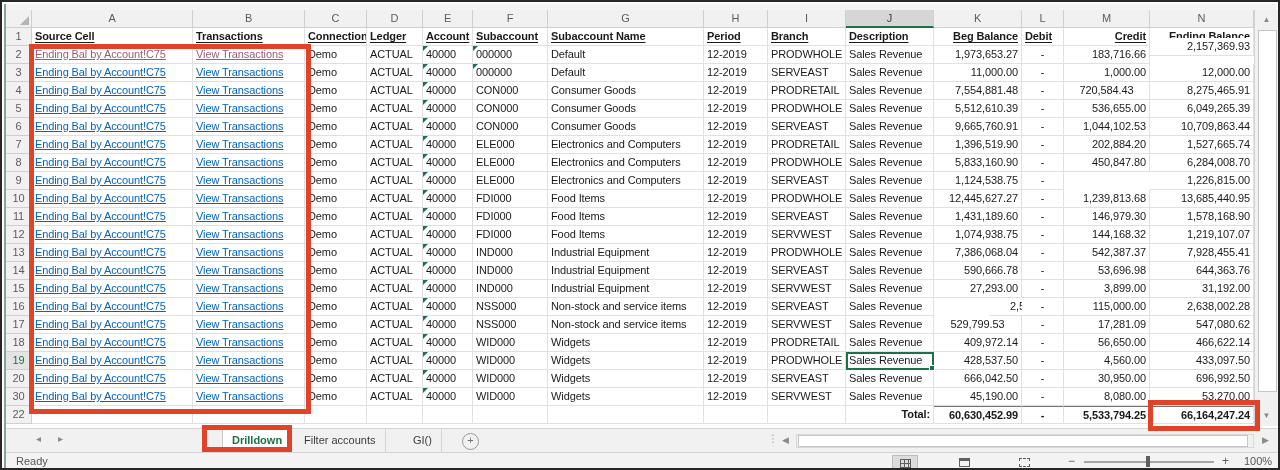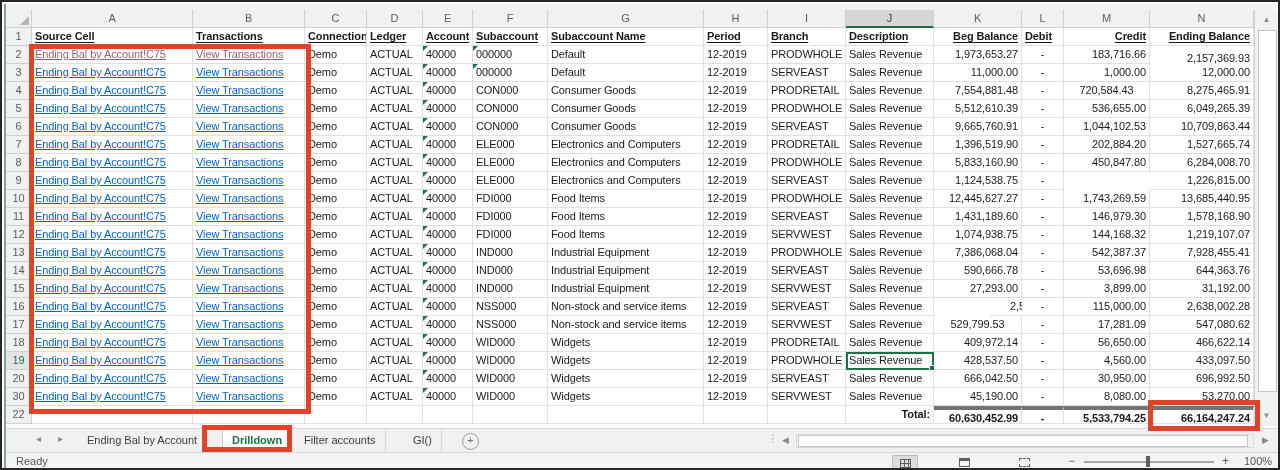--- a/index.html
+++ b/index.html
@@ -14,21 +14,21 @@
   .hd{background:#f1f1f1;color:#5c5c5c;text-align:center;border-right:1px solid #cfcfcf;
       border-bottom:1px solid #cfcfcf;font-size:11px;}
   .selcol{background:#d6d6d6;border-bottom:2px solid #1e7145;color:#3c3c3c;}
   .selrow{background:#e4e4e4;color:#1e7145;}
   .b{font-weight:bold;}
   .r{text-align:right;}
   .ctr{text-align:center;}
   .hdr{font-weight:bold;text-decoration:underline;text-underline-offset:2px;}
   .lnk{text-decoration:underline;color:#0563c1;}
   .visited{color:#9a5d79;}
-  .topline{border-top:4px solid #737373;}
+  .topline{border-top:1px solid #737373;}
   .tri{position:absolute;left:0;top:0;width:0;height:0;border-top:5px solid #1e7145;border-right:5px solid transparent;}
   
   .cornertri{position:absolute;right:2px;bottom:2px;width:0;height:0;
      border-bottom:9px solid #b5b5b5;border-left:9px solid transparent;}
   
   .redbox{position:absolute;border:5px solid #e0432a;box-sizing:border-box;pointer-events:none;z-index:40;}
   #active-outline{position:absolute;border:2px solid #1e7145;box-sizing:border-box;z-index:30;pointer-events:none;}
   #active-outline:after{content:"";position:absolute;right:-3px;bottom:-3px;width:4px;height:4px;background:#1e7145;border:1px solid #fff;}
   
   #vscroll{position:absolute;left:1252px;top:8px;width:24px;height:416px;background:#f1f1f1;
@@ -111,21 +111,21 @@
       <div class="c " style="left: 365px; top: 44px; width: 56px;">ACTUAL</div>
       <div class="c " style="left: 421px; top: 44px; width: 50px;">40000<span class="tri"></span></div>
       <div class="c " style="left: 471px; top: 44px; width: 75px;">000000<span class="tri"></span></div>
       <div class="c " style="left: 546px; top: 44px; width: 156px;">Default</div>
       <div class="c " style="left: 702px; top: 44px; width: 64px;">12-2019</div>
       <div class="c " style="left: 766px; top: 44px; width: 78px;">PRODWHOLE</div>
       <div class="c " style="left: 844px; top: 44px; width: 88px;">Sales Revenue</div>
       <div class="c  r" style="left: 932px; top: 44px; width: 88px;">1,973,653.27</div>
       <div class="c  ctr" style="left: 1020px; top: 44px; width: 42px;">-</div>
       <div class="c  r" style="left: 1062px; top: 44px; width: 86px;">183,716.66</div>
-      <div class="c  r" style="left: 1148px; top: 48px; width: 104px;">2,157,369.93</div>
+      <div class="c  r" style="left: 1148px; top: 36px; width: 104px;">2,157,369.93</div>
       <div class="c hd" style="left: 4px; top: 62px; width: 26px;">3</div>
       <div class="c lnk" style="left: 30px; top: 62px; width: 161px;">Ending Bal by Account!C75</div>
       <div class="c lnk" style="left: 191px; top: 62px; width: 112px;">View Transactions</div>
       <div class="c " style="left: 303px; top: 62px; width: 62px;">Demo</div>
       <div class="c " style="left: 365px; top: 62px; width: 56px;">ACTUAL</div>
       <div class="c " style="left: 421px; top: 62px; width: 50px;">40000<span class="tri"></span></div>
       <div class="c " style="left: 471px; top: 62px; width: 75px;">000000<span class="tri"></span></div>
       <div class="c " style="left: 546px; top: 62px; width: 156px;">Default</div>
       <div class="c " style="left: 702px; top: 62px; width: 64px;">12-2019</div>
       <div class="c " style="left: 766px; top: 62px; width: 78px;">SERVEAST</div>
@@ -230,21 +230,21 @@
       <div class="c " style="left: 303px; top: 188px; width: 62px;">Demo</div>
       <div class="c " style="left: 365px; top: 188px; width: 56px;">ACTUAL</div>
       <div class="c " style="left: 421px; top: 188px; width: 50px;">40000<span class="tri"></span></div>
       <div class="c " style="left: 471px; top: 188px; width: 75px;">FDI000</div>
       <div class="c " style="left: 546px; top: 188px; width: 156px;">Food Items</div>
       <div class="c " style="left: 702px; top: 188px; width: 64px;">12-2019</div>
       <div class="c " style="left: 766px; top: 188px; width: 78px;">PRODWHOLE</div>
       <div class="c " style="left: 844px; top: 188px; width: 88px;">Sales Revenue</div>
       <div class="c  r" style="left: 932px; top: 188px; width: 88px;">12,445,627.27</div>
       <div class="c  ctr" style="left: 1020px; top: 188px; width: 42px;">-</div>
-      <div class="c  r" style="left: 1062px; top: 188px; width: 86px;">1,743,269.59</div>
+      <div class="c  r" style="left: 1062px; top: 188px; width: 86px;">1,239,813.68</div>
       <div class="c  r" style="left: 1148px; top: 188px; width: 104px;">13,685,440.95</div>
       <div class="c hd" style="left: 4px; top: 206px; width: 26px;">11</div>
       <div class="c lnk" style="left: 30px; top: 206px; width: 161px;">Ending Bal by Account!C75</div>
       <div class="c lnk" style="left: 191px; top: 206px; width: 112px;">View Transactions</div>
       <div class="c " style="left: 303px; top: 206px; width: 62px;">Demo</div>
       <div class="c " style="left: 365px; top: 206px; width: 56px;">ACTUAL</div>
       <div class="c " style="left: 421px; top: 206px; width: 50px;">40000<span class="tri"></span></div>
       <div class="c " style="left: 471px; top: 206px; width: 75px;">FDI000</div>
       <div class="c " style="left: 546px; top: 206px; width: 156px;">Food Items</div>
       <div class="c " style="left: 702px; top: 206px; width: 64px;">12-2019</div>
@@ -436,21 +436,20 @@
   <div id="tabbar">
     <span class="navarr" style="left:30px">◂</span>
     <span class="navarr" style="left:52px">▸</span>
     <div id="tabs-holder"></div>
     <span id="addsheet" style="left: 456px;">+</span>
     <span class="dots" style="left:762px">⋮</span>
     <span class="harrow" style="left:776px">◀</span>
     <div id="hscroll-track" style="left:790px;width:458px"></div>
     <div id="hscroll-thumb" style="left:792px;width:450px"></div>
     <span class="harrow" style="left:1256px">▶</span>
-  <div class="tab" style="left: 72px;">Ending Bal by Account</div>
       <div class="tab active" style="left: 216px;">Drilldown</div>
       <div class="tab" style="left: 289px;">Filter accounts</div>
       <div class="tab" style="left: 398px;">GI()</div>
     </div>
 
   <div id="statusbar">
     <span id="ready">Ready</span>
     <span class="vicon sel" style="left:886px"><span class="box grid"></span></span>
     <span class="vicon" style="left:946px"><span class="box pl"></span></span>
     <span class="vicon" style="left:1006px"><span class="box pb"></span></span>

